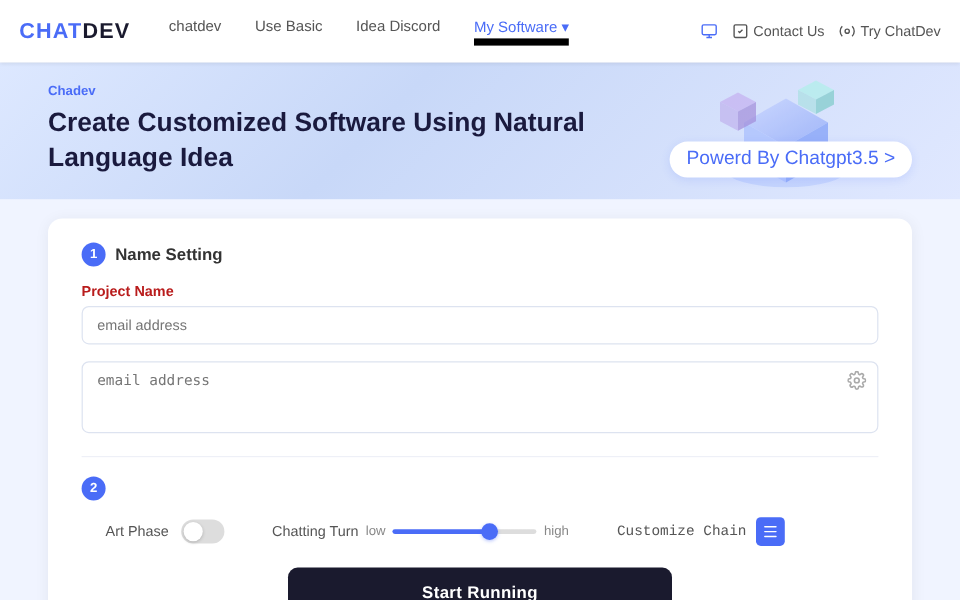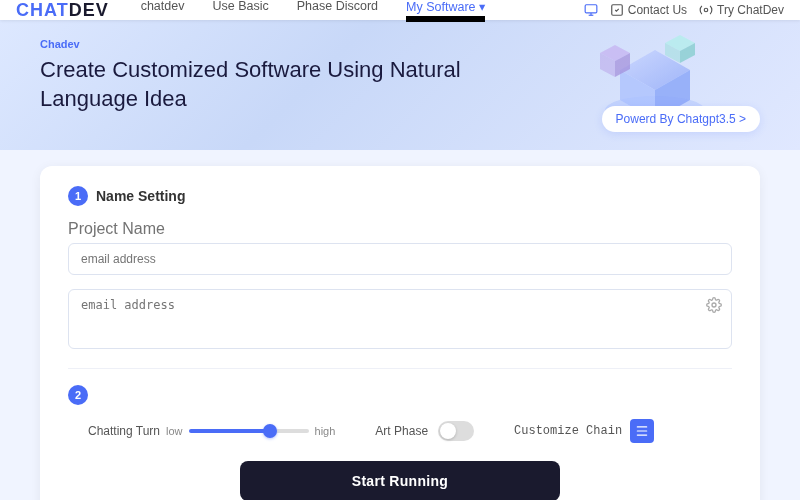--- a/index.html
+++ b/index.html
@@ -10,21 +10,21 @@
       height: 500px;
       overflow: hidden;
       font-size: 13px;
     }
 
     
     .navbar {
       display: flex;
       align-items: center;
       background: #fff;
-      height: 20px;
+      height: 52px;
       padding: 0 16px;
       box-shadow: 0 1px 3px rgba(0,0,0,0.08);
       position: relative;
       z-index: 10;
     }
     .logo {
       display: flex;
       align-items: center;
       margin-right: 32px;
     }
@@ -65,47 +65,47 @@
       color: #555;
       cursor: pointer;
       background: none;
       border: none;
     }
     .nav-icon-btn svg { width: 14px; height: 14px; }
 
     
     .hero {
       background: linear-gradient(135deg, #dde8ff 0%, #c8d8f8 40%, #e0e8ff 100%);
-      height: 130px;
+      height: 114px;
       padding: 18px 40px;
       position: relative;
       overflow: hidden;
     }
     .hero-label {
       font-size: 11px;
       color: #4a6cf7;
       font-weight: 600;
       margin-bottom: 6px;
     }
     .hero-title {
       font-size: 22px;
-      font-weight: 400;
+      font-weight: 700;
       color: #1a1a3e;
       line-height: 1.3;
       max-width: 500px;
     }
     .hero-btn {
       position: absolute;
       right: 40px;
       bottom: 18px;
       background: white;
       border: none;
       border-radius: 20px;
       padding: 6px 14px;
-      font-size: 12px;
+      font-size: 16px;
       color: #4a6cf7;
       cursor: pointer;
       display: flex;
       align-items: center;
       gap: 4px;
       box-shadow: 0 2px 8px rgba(74,108,247,0.15);
     }
     
     .hero-graphic {
       position: absolute;
@@ -150,24 +150,25 @@
       display: flex;
       align-items: center;
       justify-content: center;
       font-weight: 700;
     }
 
     .form-group {
       margin-bottom: 14px;
     }
     .form-label {
-      font-size: 16px;
-      color: #737373;
+      font-size: 12px;
+      color: #b91c1c;
       margin-bottom: 5px;
       display: block;
+      font-weight: bold;
     }
     .form-input {
       width: 100%;
       border: 1px solid #dde3f0;
       border-radius: 6px;
       padding: 8px 12px;
       font-size: 12px;
       color: #aaa;
       outline: none;
       background: #fff;
@@ -327,21 +328,21 @@
 
 <nav class="navbar">
   <div class="logo">
     <span class="logo-text">
       <span class="chat" style="color:#4a6cf7">CHAT</span><span style="color:#1a1a2e">DEV</span>
     </span>
   </div>
   <div class="nav-links">
     <a class="nav-link">chatdev</a>
     <a class="nav-link">Use Basic</a>
-    <a class="nav-link">Phase Discord</a>
+    <a class="nav-link">Idea Discord</a>
     <a class="nav-link active">My Software ▾</a>
   </div>
   <div class="nav-right">
 
     <button class="nav-icon-btn">
       <svg viewBox="0 0 24 24" fill="none" stroke="#4a6cf7" stroke-width="2">
         <rect x="2" y="3" width="20" height="14" rx="2"></rect>
           <line x1="8" y1="21" x2="16" y2="21"></line>
           <line x1="12" y1="17" x2="12" y2="21"></line>
       </svg>
@@ -425,32 +426,32 @@
     </div>
 
     <hr class="divider">
 
     <div class="adv-header">
       <div class="section-num">2</div>
     </div>
 
     <div class="adv-controls">
 
+      <div class="control-group">
+        <span class="control-label">Art Phase</span>
+        <div class="toggle">
+          <div class="toggle-knob"></div>
+        </div>
+      </div>
+
       <div class="control-group slider-group">
         <span class="control-label">Chatting Turn</span>
         <span class="slider-label-sm">low</span>
         <input type="range" class="slider" min="0" max="100" value="70" style="">
         <span class="slider-label-sm">high</span>
-      </div>
-
-      <div class="control-group">
-        <span class="control-label">Art Phase</span>
-        <div class="toggle">
-          <div class="toggle-knob"></div>
-        </div>
       </div>
 
       <div class="customize-chain control-group">
         <span class="control-label">Customize Chain</span>
         <div class="chain-icon">
           <svg viewBox="0 0 24 24" fill="white">
             <rect x="3" y="4" width="18" height="2" rx="1"></rect>
             <rect x="3" y="11" width="18" height="2" rx="1"></rect>
             <rect x="3" y="18" width="18" height="2" rx="1"></rect>
           </svg>

